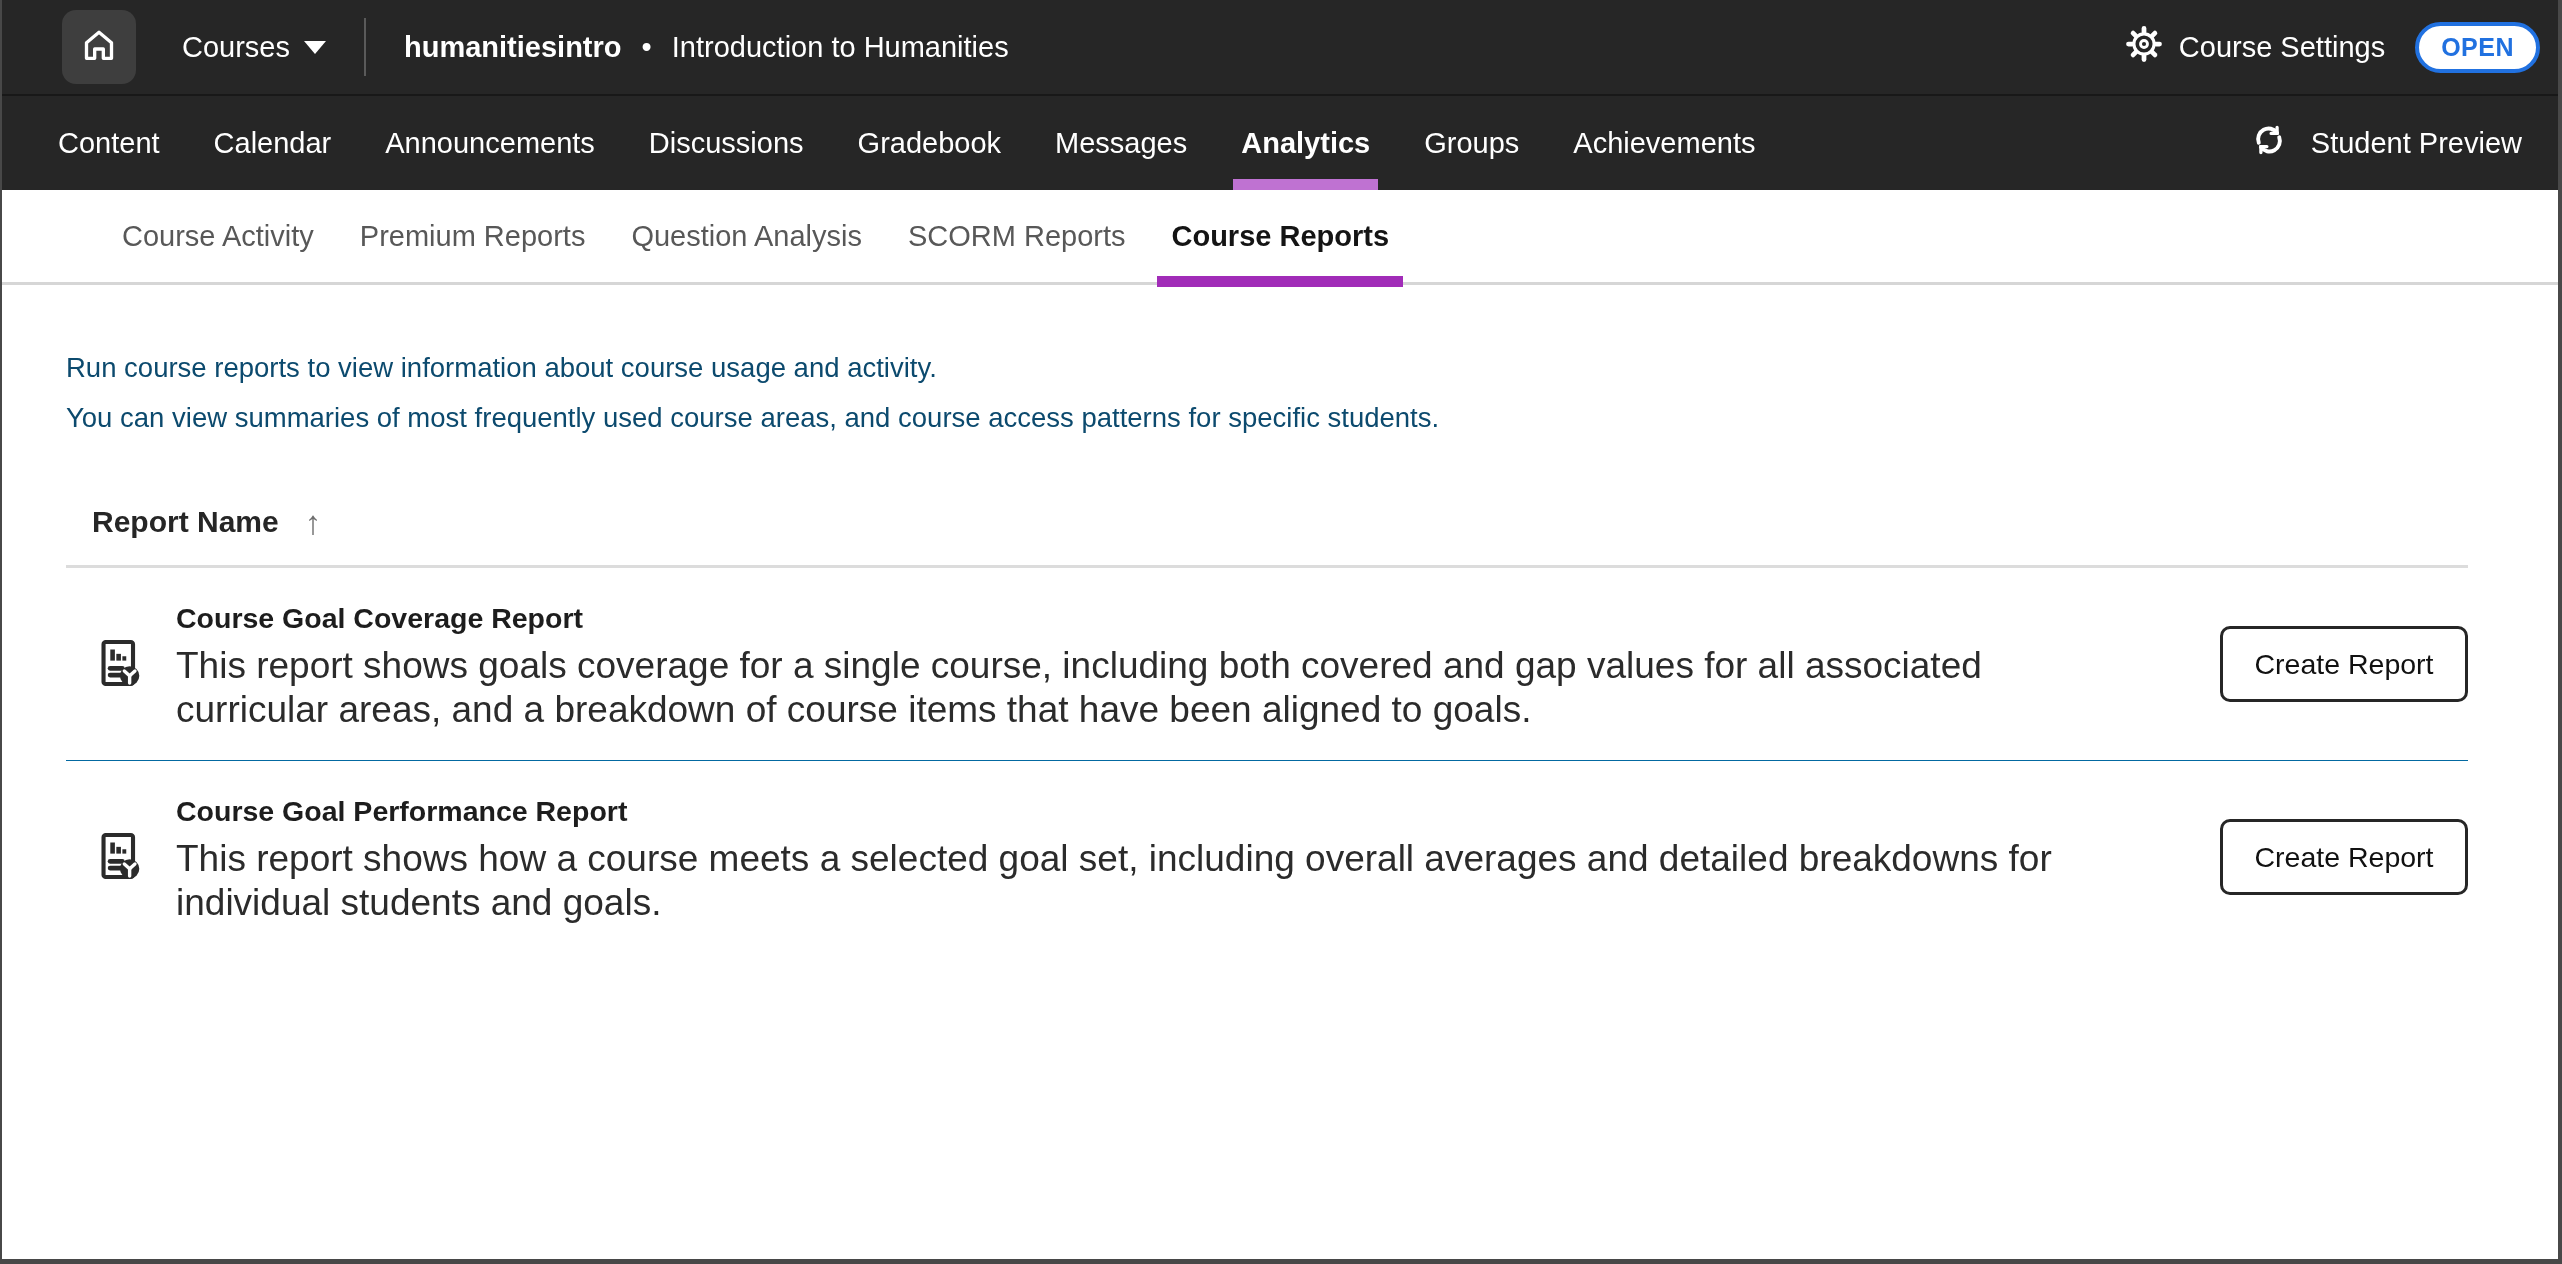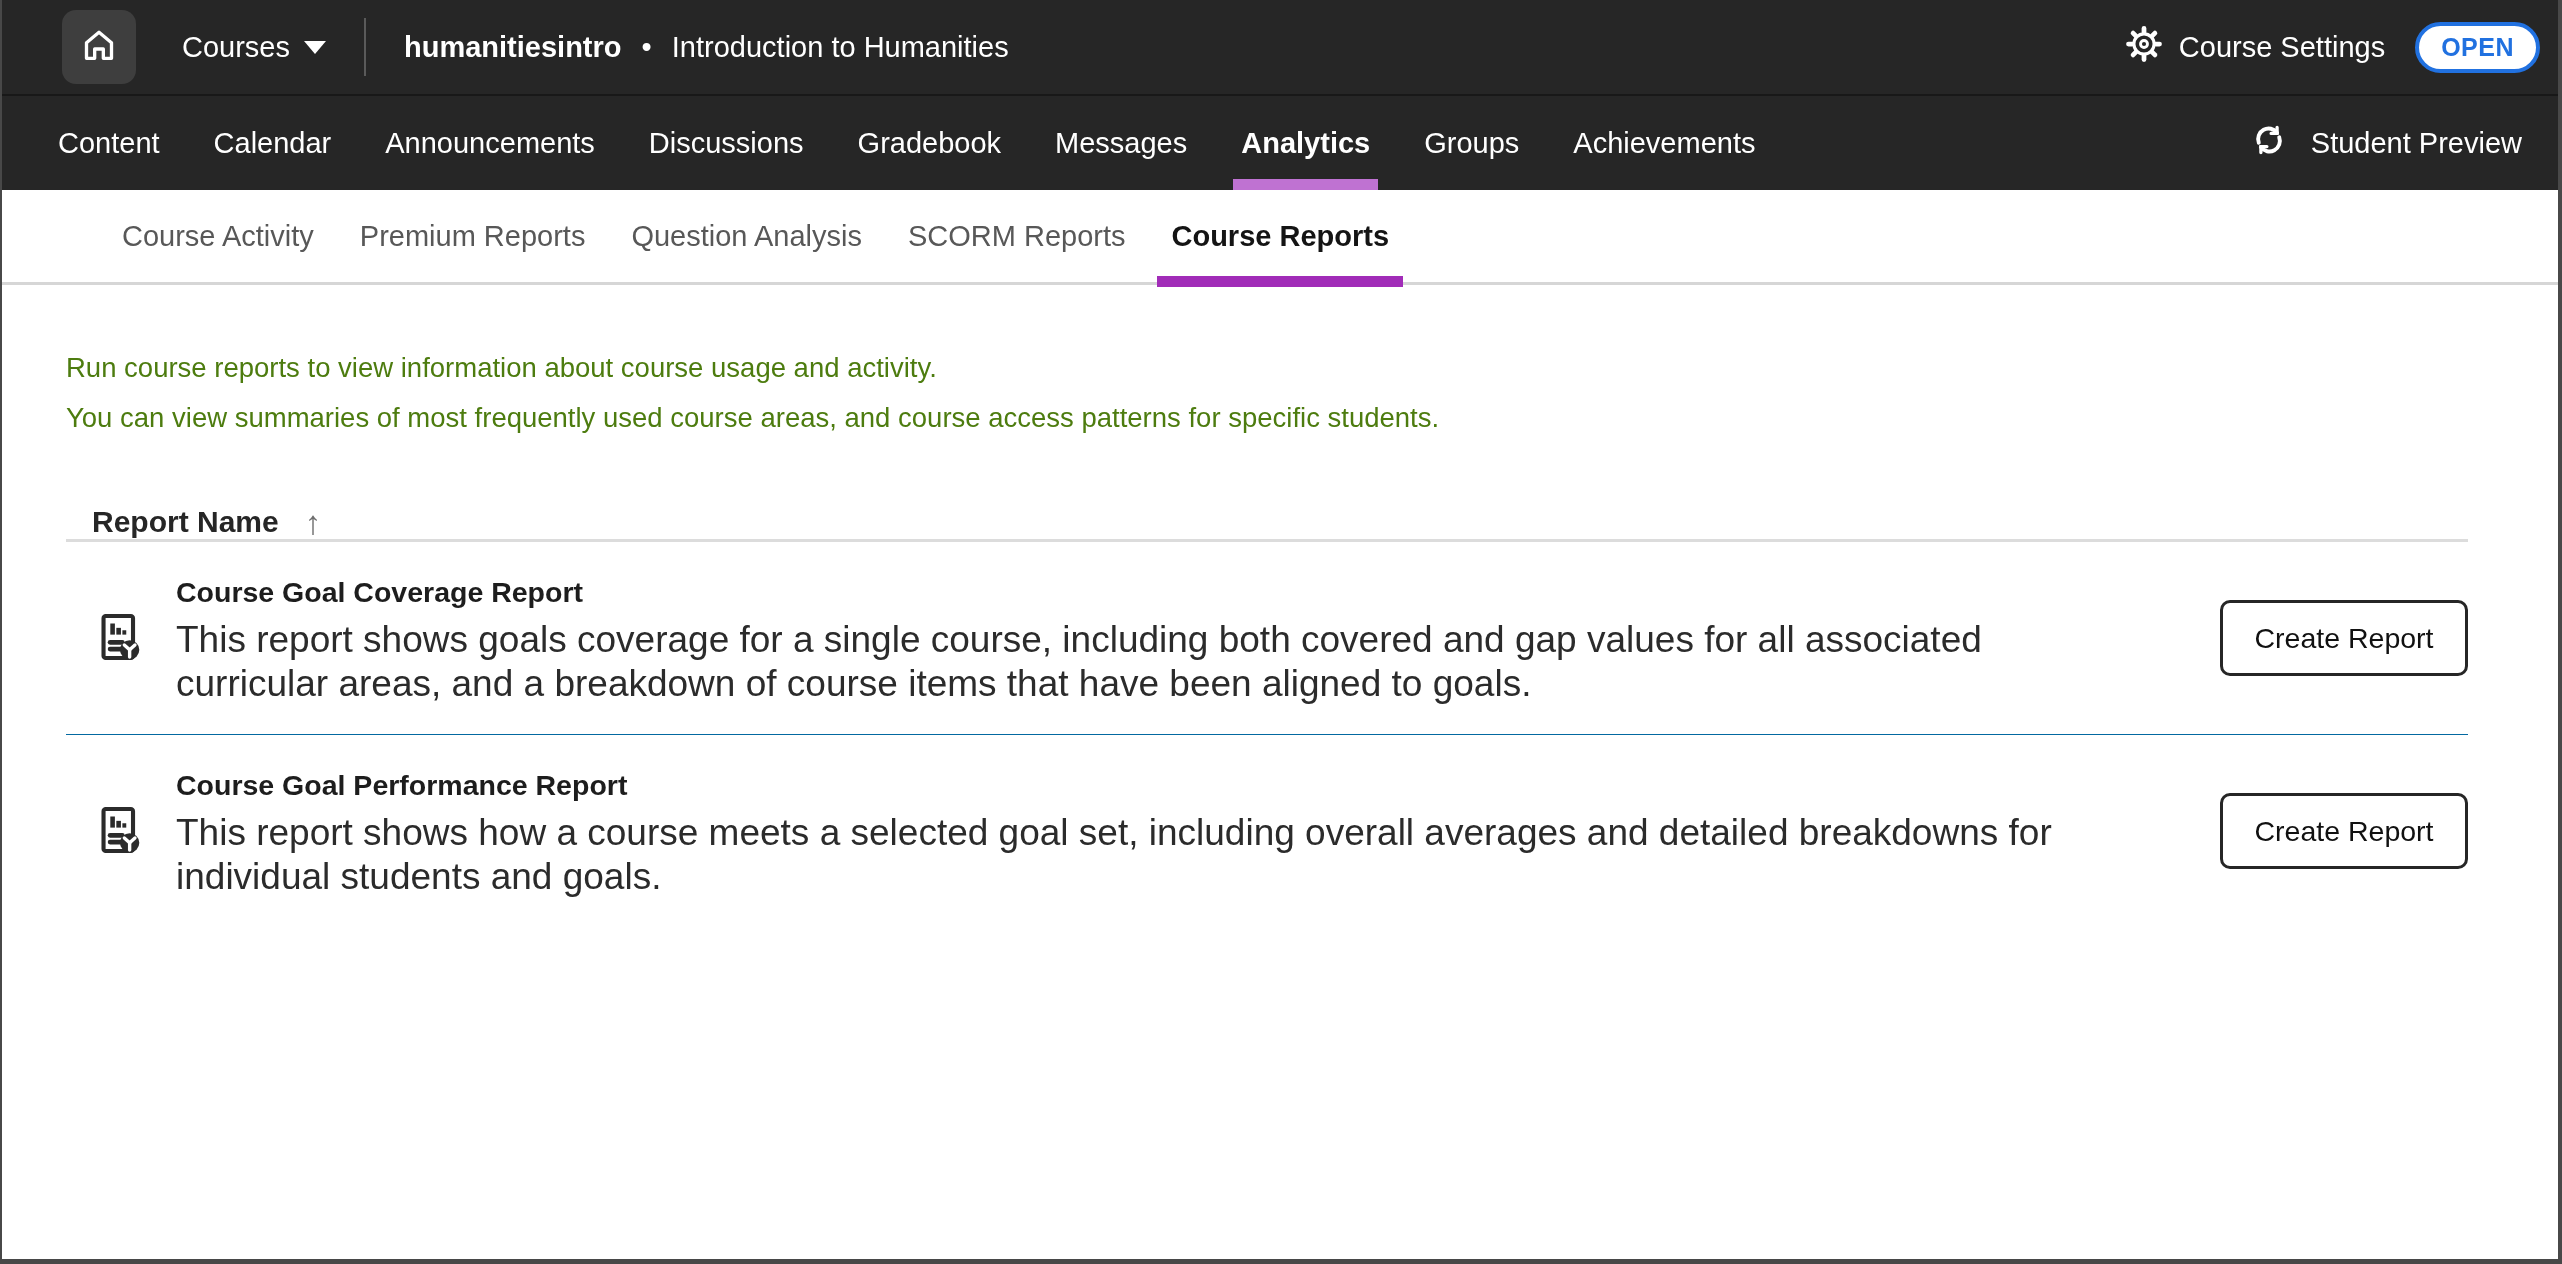--- a/index.html
+++ b/index.html
@@ -83,24 +83,24 @@
     cursor:pointer; white-space:nowrap;
   }
   .subtab.active{ color:#141414; font-weight:700; }
   .subtab.active::after{
     content:""; position:absolute; left:-14px; right:-14px; bottom:-5px;
     height:11px; background:#a12cb8;
   }
 
   
   .content{ flex:1; padding:58px 90px 0 64px; background:#fff; }
-  .intro{ font-size:27.5px; color:#4d7c0f; line-height:50px; }
+  .intro{ font-size:27.5px; color:#0c4a6e; line-height:50px; }
 
   .table-header{
-    margin-top:62px; padding-left:26px;
+    margin-top:62px; margin-bottom:26px; padding-left:26px;
     display:flex; align-items:center; gap:26px;
   }
   .table-header .label{ font-size:30px; font-weight:700; color:#262626; }
   .sort-arrow{ font-size:33px; font-weight:700; color:#6e6e6e; cursor:pointer; line-height:1; }
 
   .report-table{ width:100%; border-top:3px solid #dcdcdc; }
   .report-row{
     display:flex; align-items:center;
     padding:28px 0; border-bottom:1px solid #0369a1;
   }

